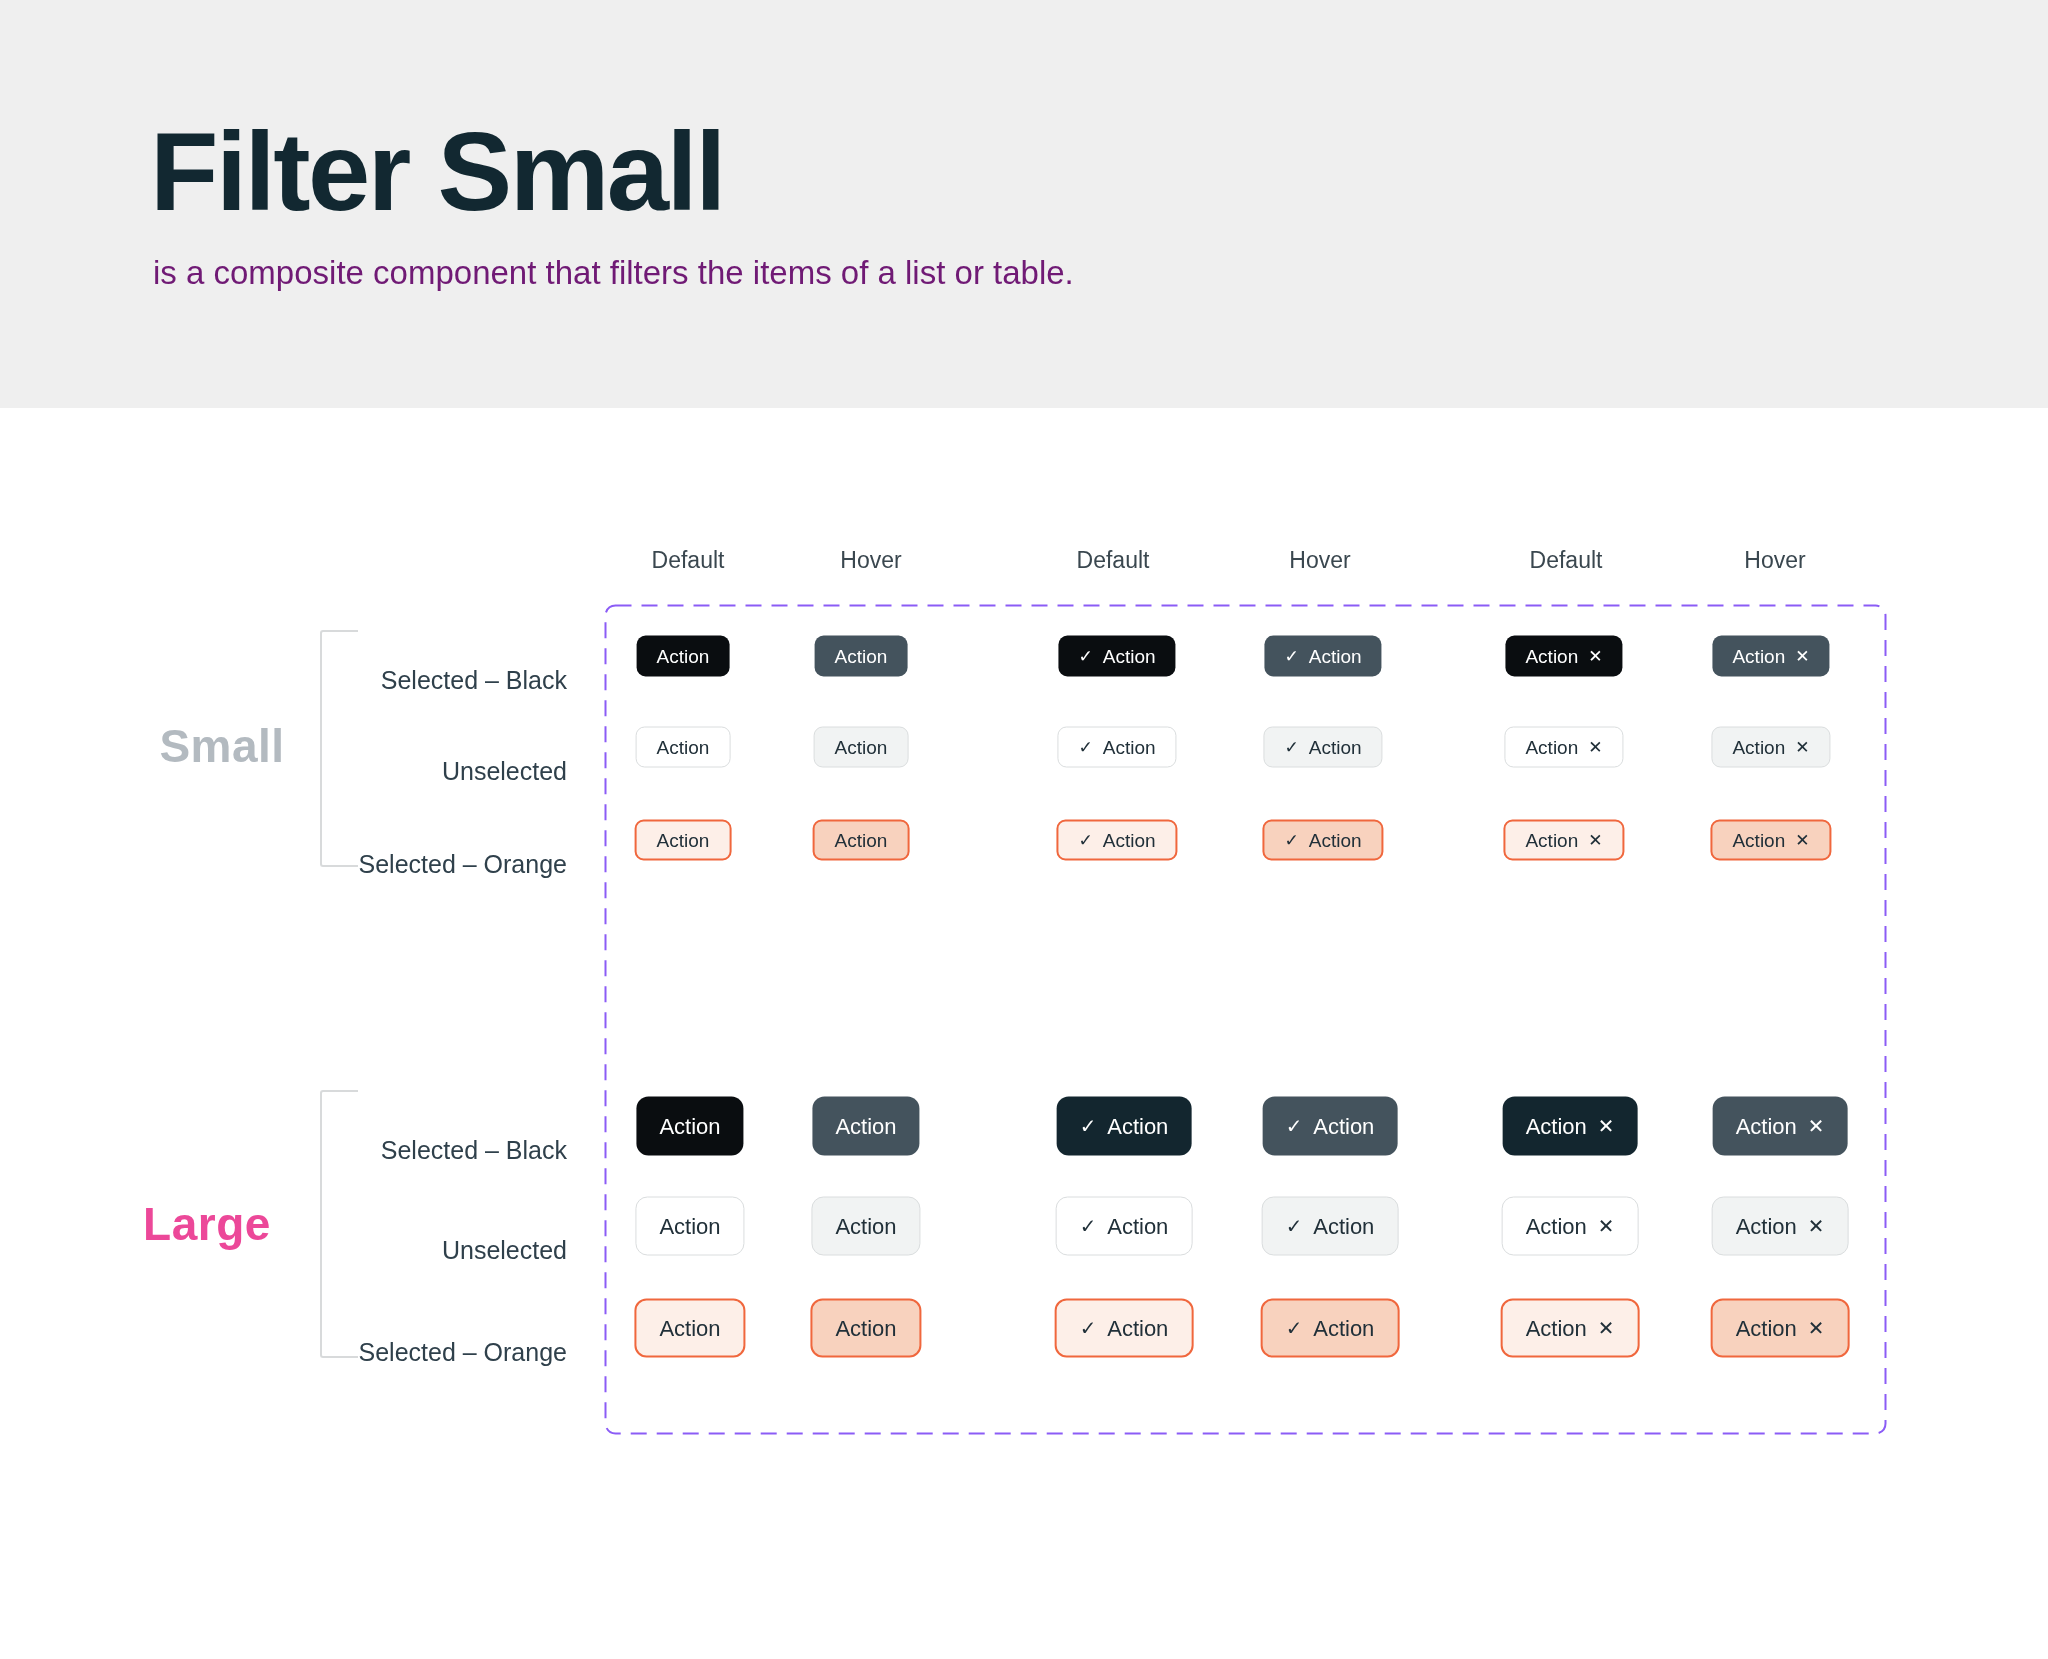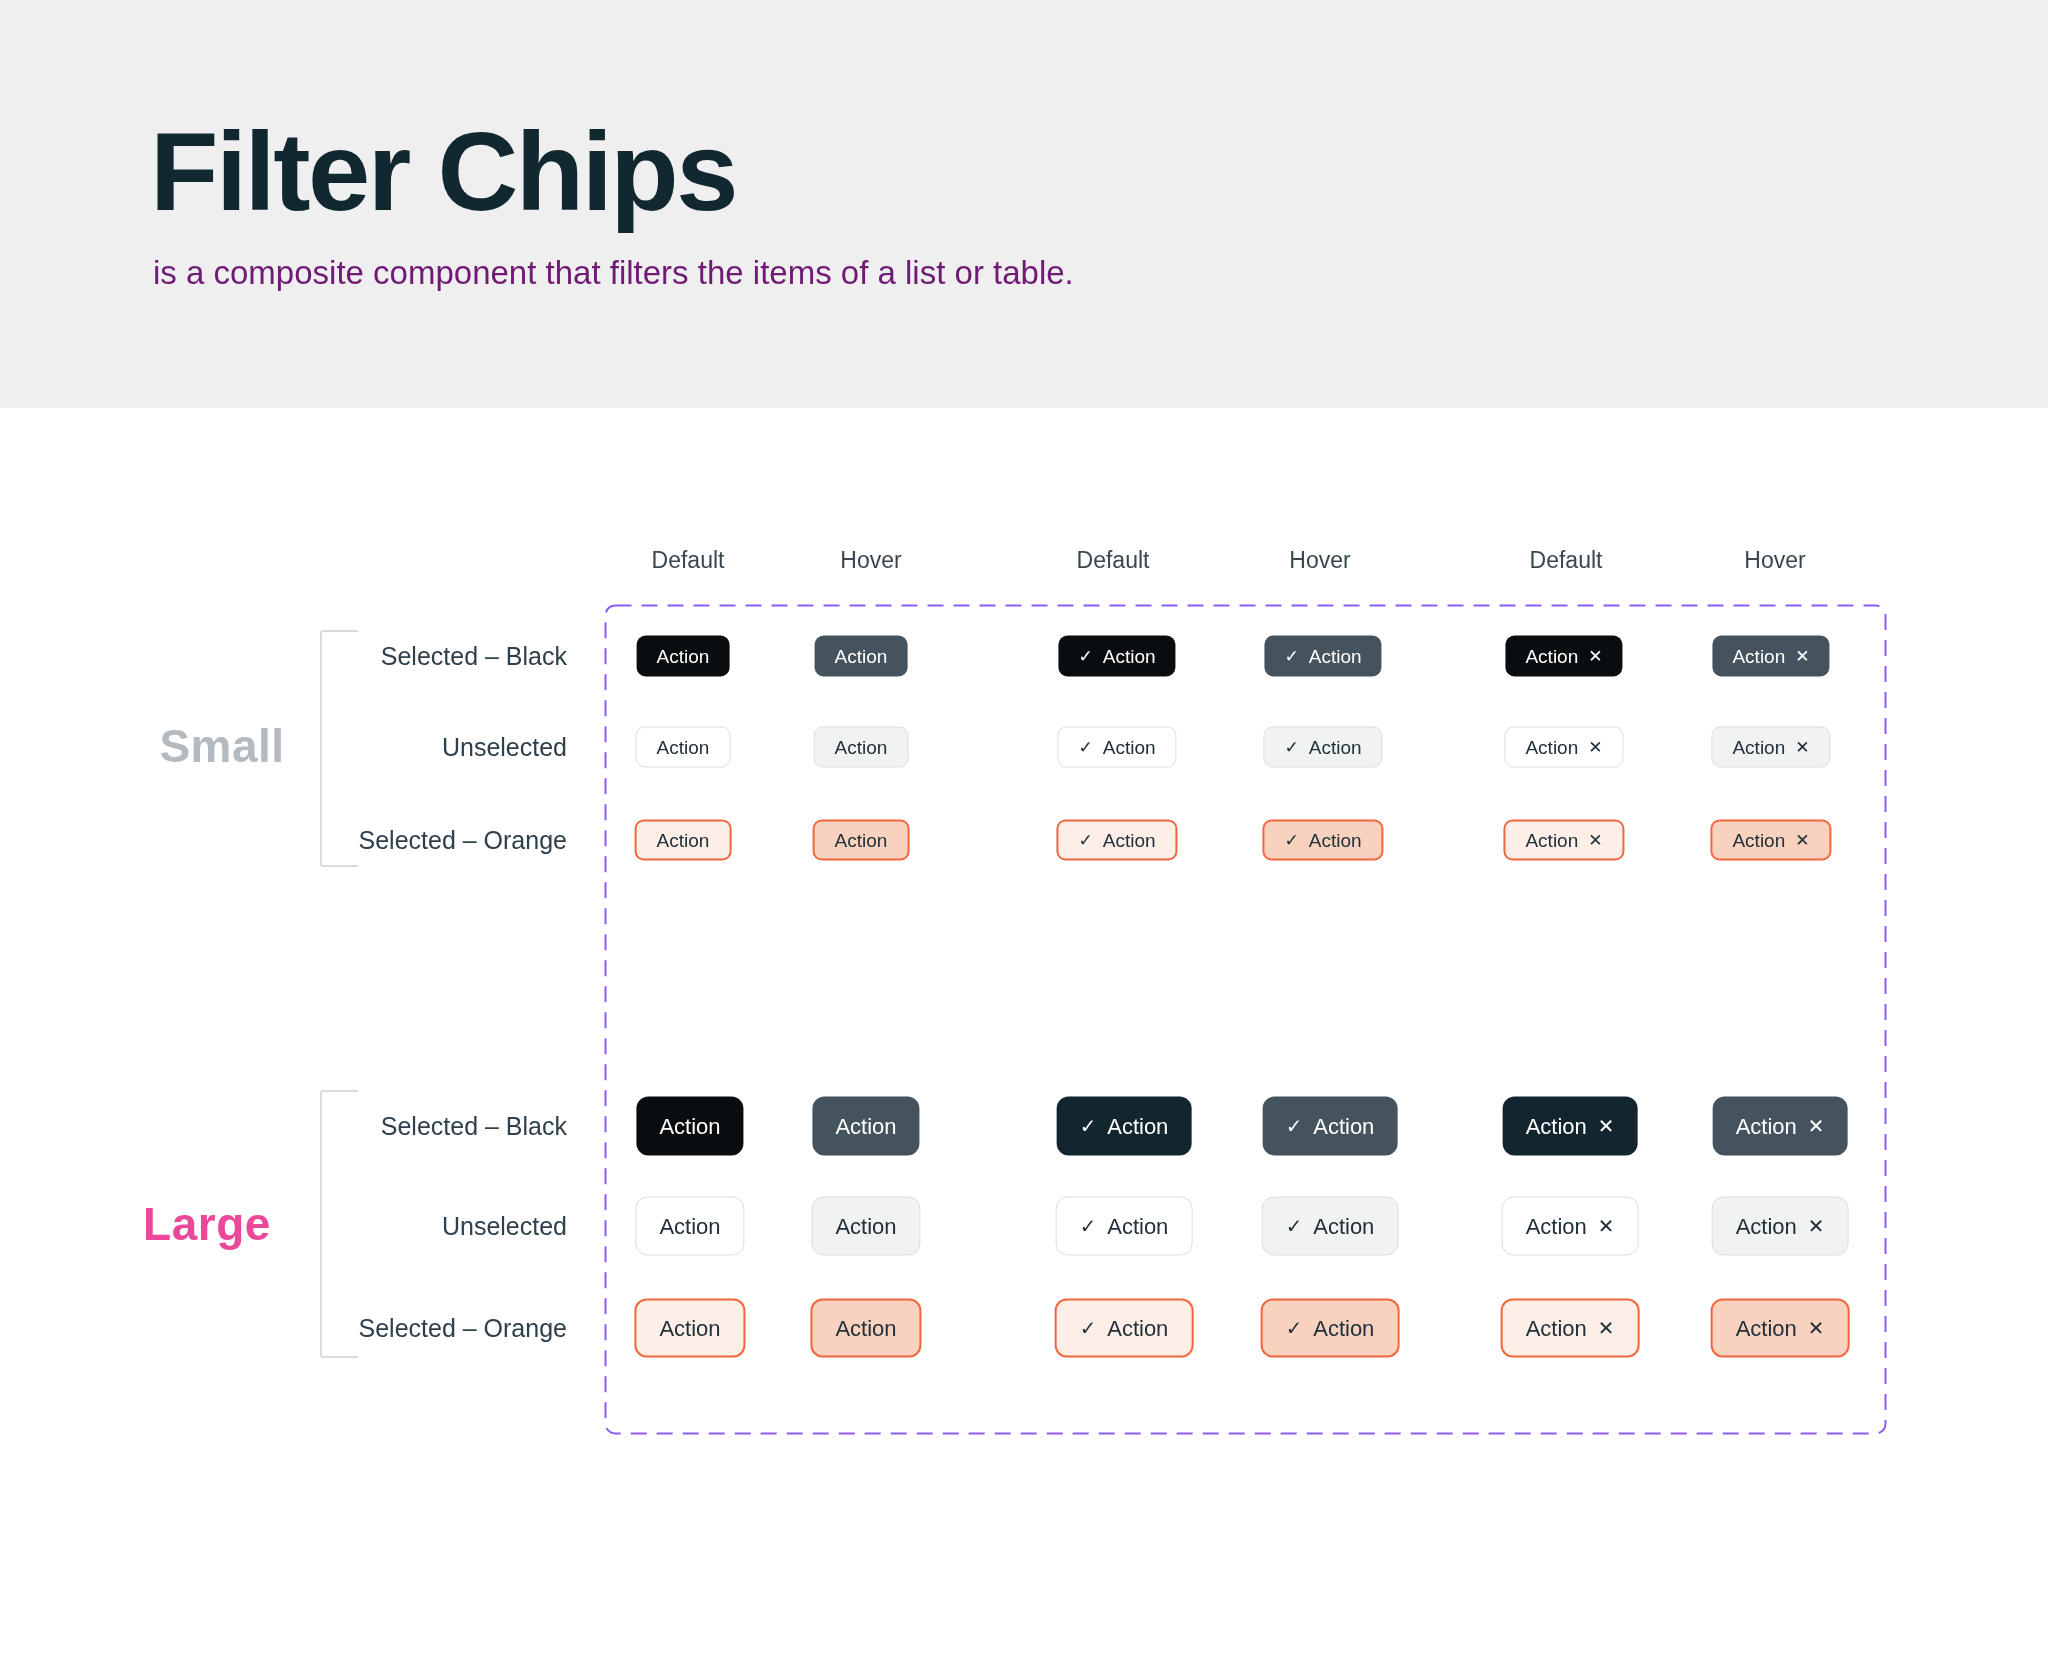--- a/index.html
+++ b/index.html
@@ -26,21 +26,21 @@
   }
   
   .col-header{
     position:absolute;transform:translateX(-50%);
     top:546px;font-size:23px;font-weight:400;color:#3a474f;line-height:28px;
     white-space:nowrap;
   }
   .frame-svg{position:absolute;left:604px;top:604px;}
   .row-label{
     position:absolute;right:1481px;transform:translateY(-50%);
-    font-size:25px;font-weight:500;color:#2f404b;white-space:nowrap;
+    font-size:25px;font-weight:500;color:#2f404b;white-space:nowrap;margin-top:24px;
   }
   .group-label{
     position:absolute;transform:translate(-50%,-50%);
     font-size:46px;font-weight:700;color:#b3bac0;letter-spacing:0.5px;
   }
   .bracket{
     position:absolute;left:320px;width:38px;box-sizing:border-box;
     border:2px solid #d8dadb;border-right:none;
     border-radius:3px 0 0 3px;
   }
@@ -53,21 +53,21 @@
   .chip.small{height:41px;border-radius:9px;font-size:19px;padding:0 20px;gap:10px;}
   .chip.large{height:59px;border-radius:12px;font-size:22px;padding:0 23px;gap:11px;}
   .chip .icon{font-size:0.9em;line-height:1;font-weight:400;}
 </style>
 </head>
 <body>
 
 <div class="canvas">
 
   <header class="hero">
-    <h1>Filter Chips</h1>
+    <h1>Filter Small</h1>
     <p>is a composite component that filters the items of a list or table.</p>
   </header>
 
   <svg class="frame-svg" width="1284" height="832">
     <rect x="1.5" y="1.5" width="1280" height="828" rx="10" fill="none" stroke="#8B5CF6" stroke-width="2" stroke-dasharray="16 10"></rect>
   </svg>
 
   <div id="generated">
       <div class="col-header" style="left: 688px; color: rgb(58, 71, 79);">Default</div>
       <div class="col-header" style="left: 871px; color: rgb(58, 71, 79);">Hover</div>

